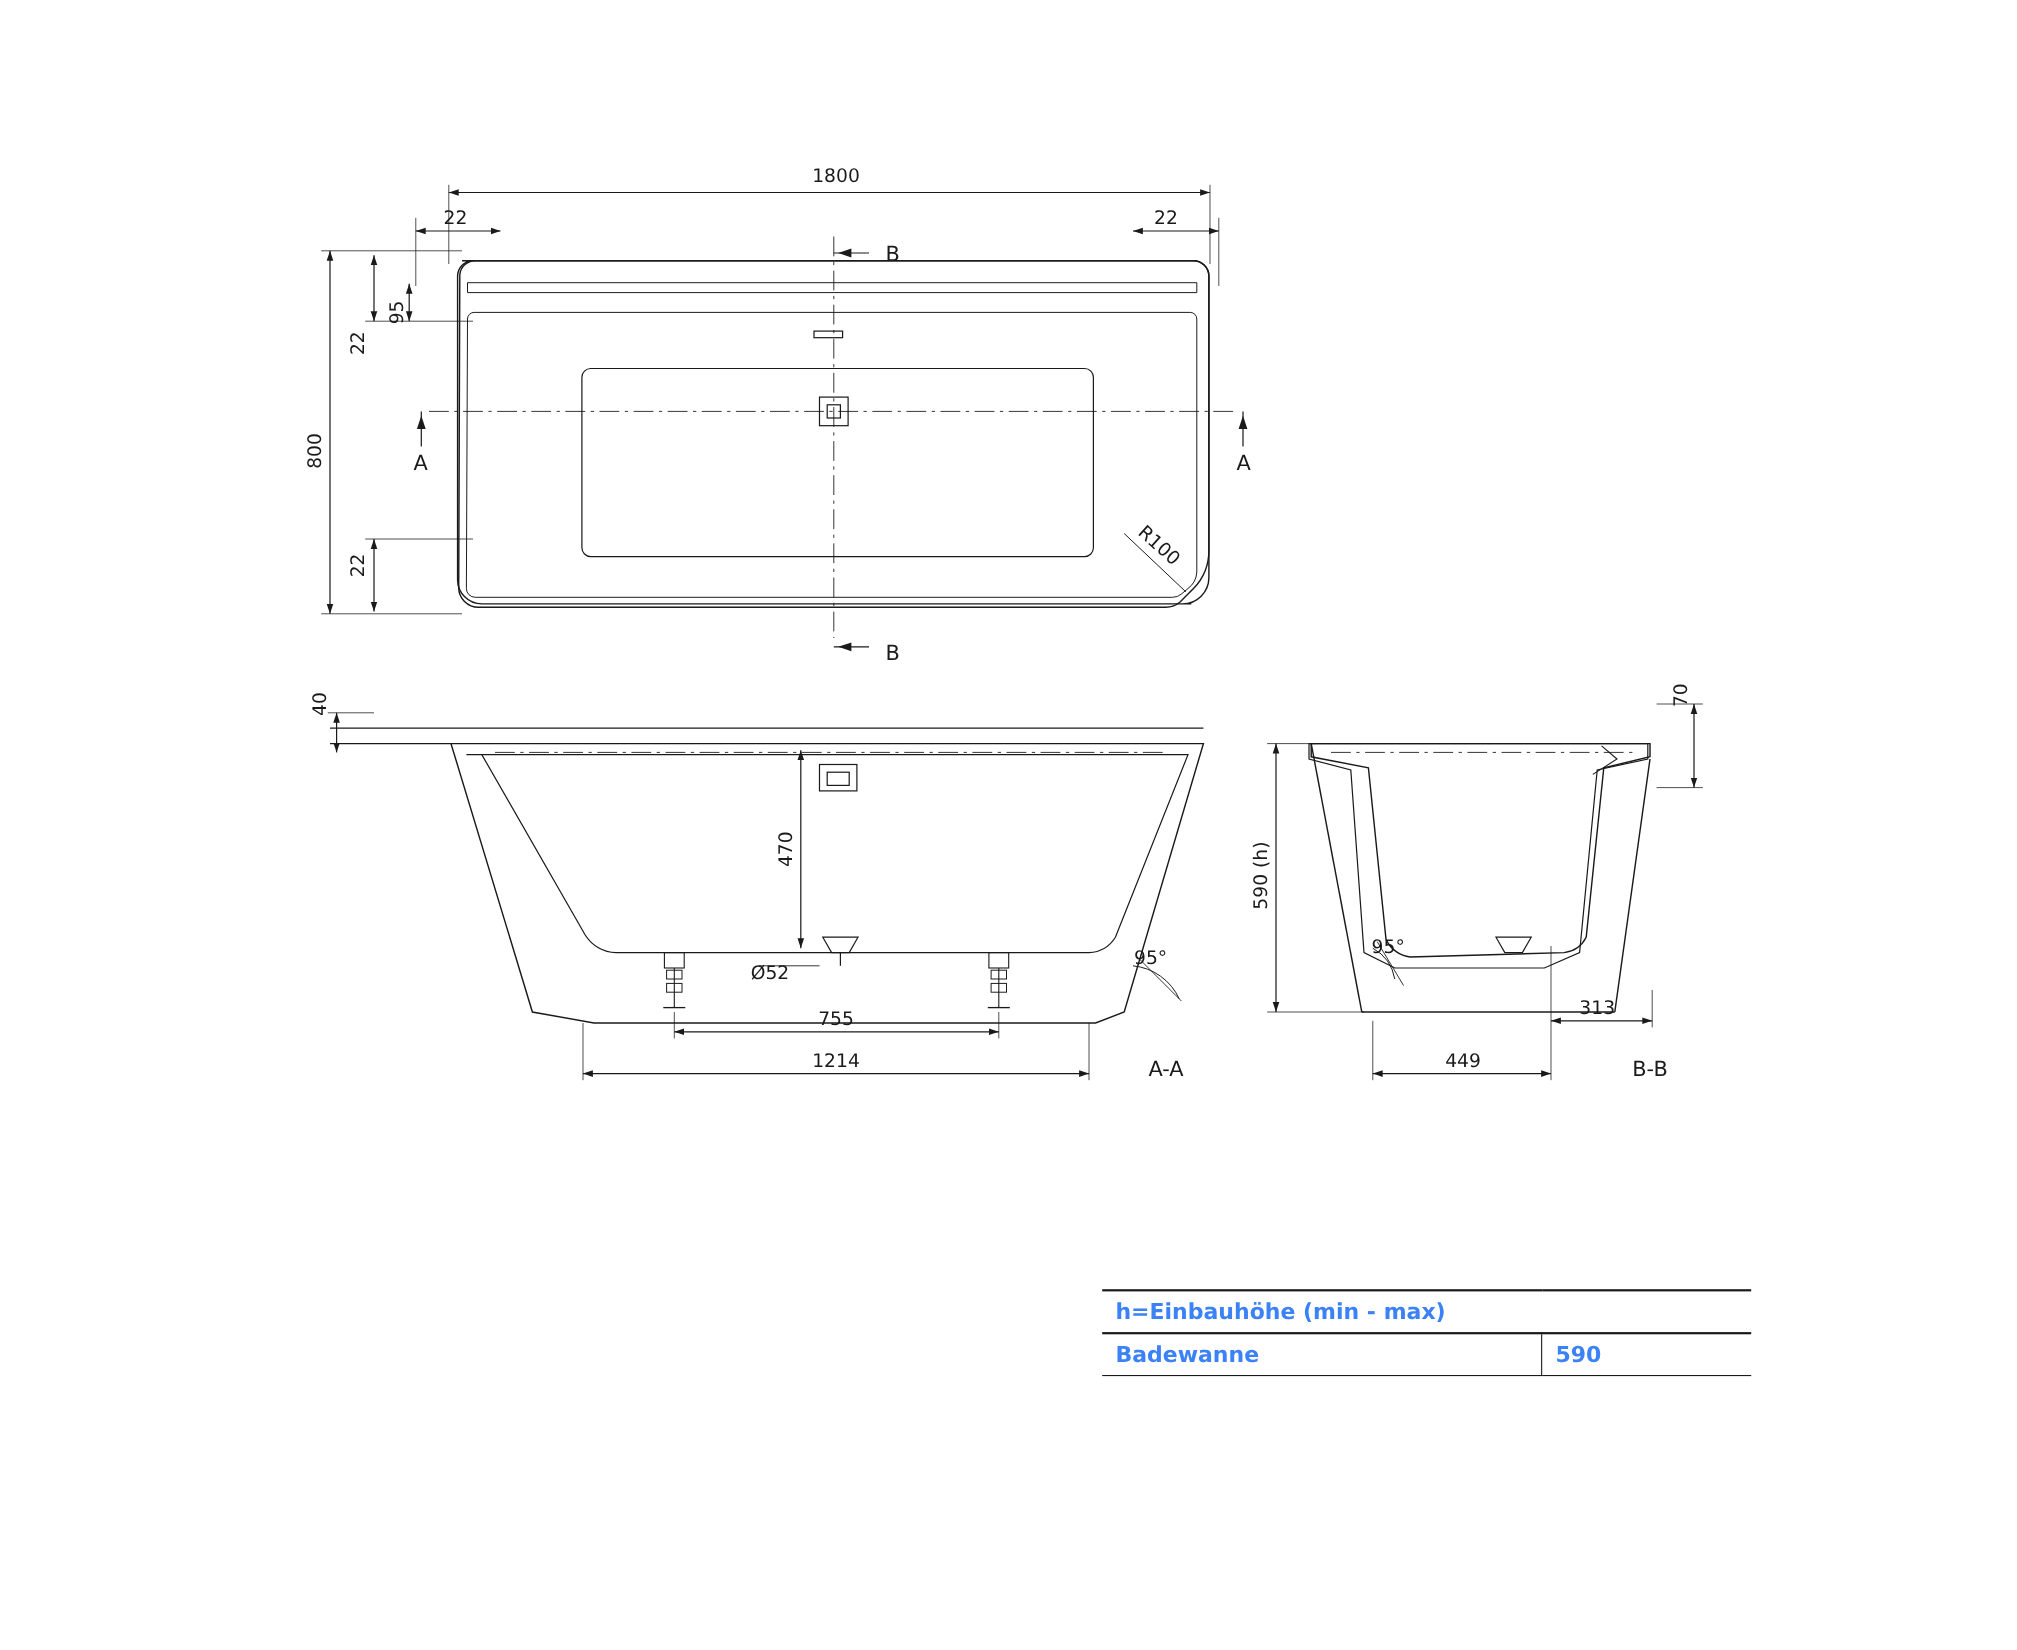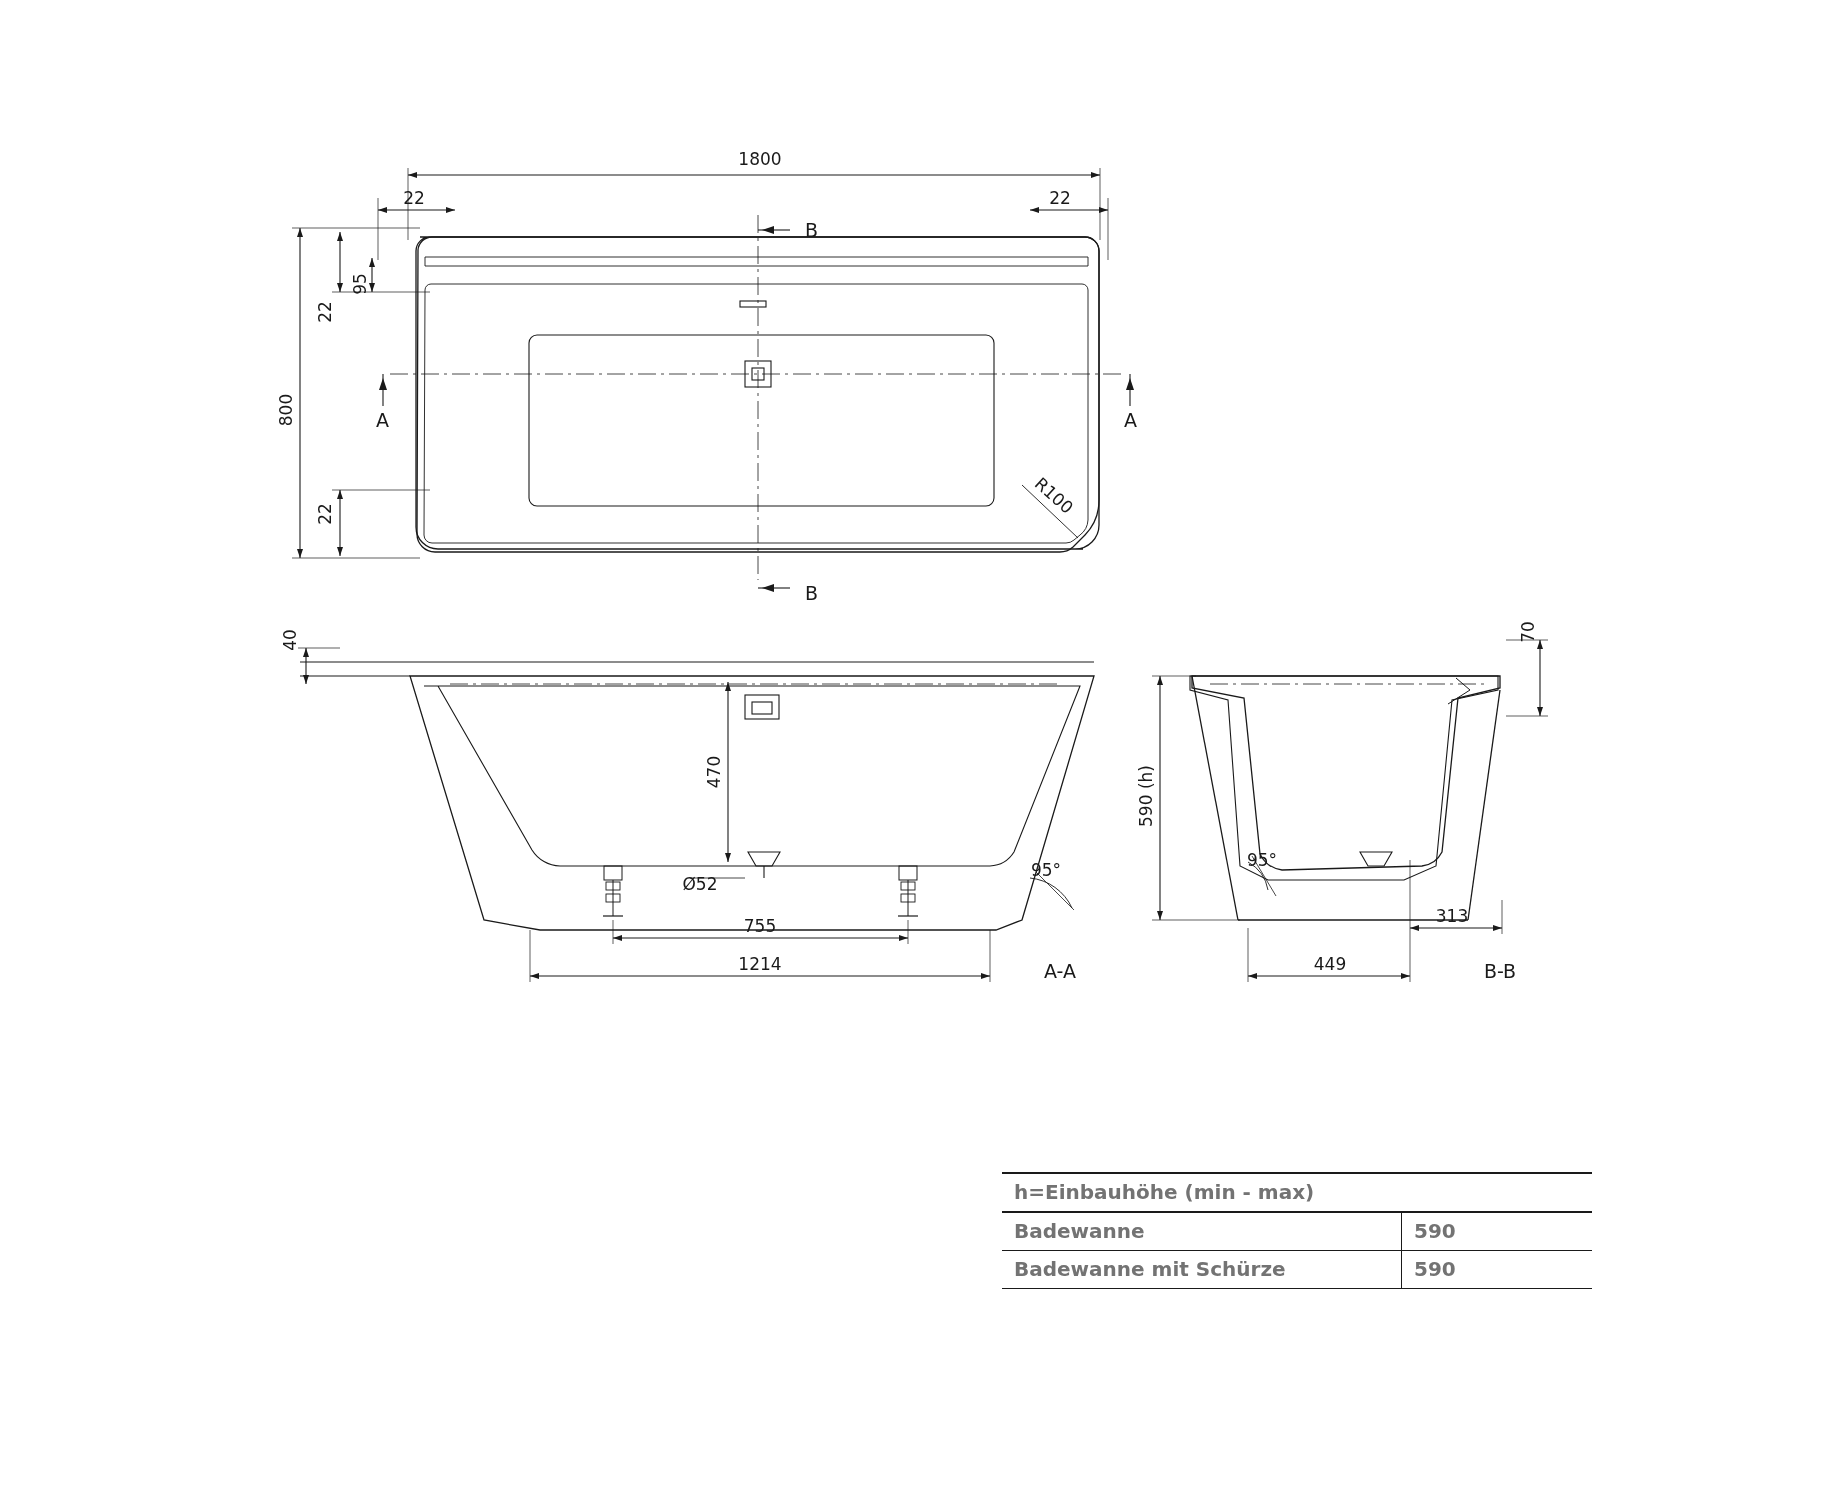--- a/index.html
+++ b/index.html
@@ -42,21 +42,21 @@
     top: 1172px;
     width: 590px;
     border-collapse: collapse;
     font-family: "DejaVu Sans", sans-serif;
   }
   .legend td {
     border-bottom: 1px solid #1a1a1a;
     padding: 6px 10px 7px 12px;
     font-size: 20px;
     font-weight: bold;
-    color: #737373;
+    color: #3b82f6;
   }
   .legend tr.head td {
     border-bottom: 2px solid #1a1a1a;
     border-top: 2px solid #1a1a1a;
   }
   .legend td.value {
     width: 160px;
     border-left: 1px solid #1a1a1a;
     padding-right: 18px;
   }
@@ -289,20 +289,16 @@
 
   <table class="legend">
     <tbody>
       <tr class="head">
         <td colspan="2">h=Einbauhöhe (min - max)</td>
       </tr>
       <tr>
         <td>Badewanne</td>
         <td class="value">590</td>
       </tr>
-      <tr>
-        <td>Badewanne mit Schürze</td>
-        <td class="value">590</td>
-      </tr>
     </tbody>
   </table>
 
 </div>
 
 </body></html>

